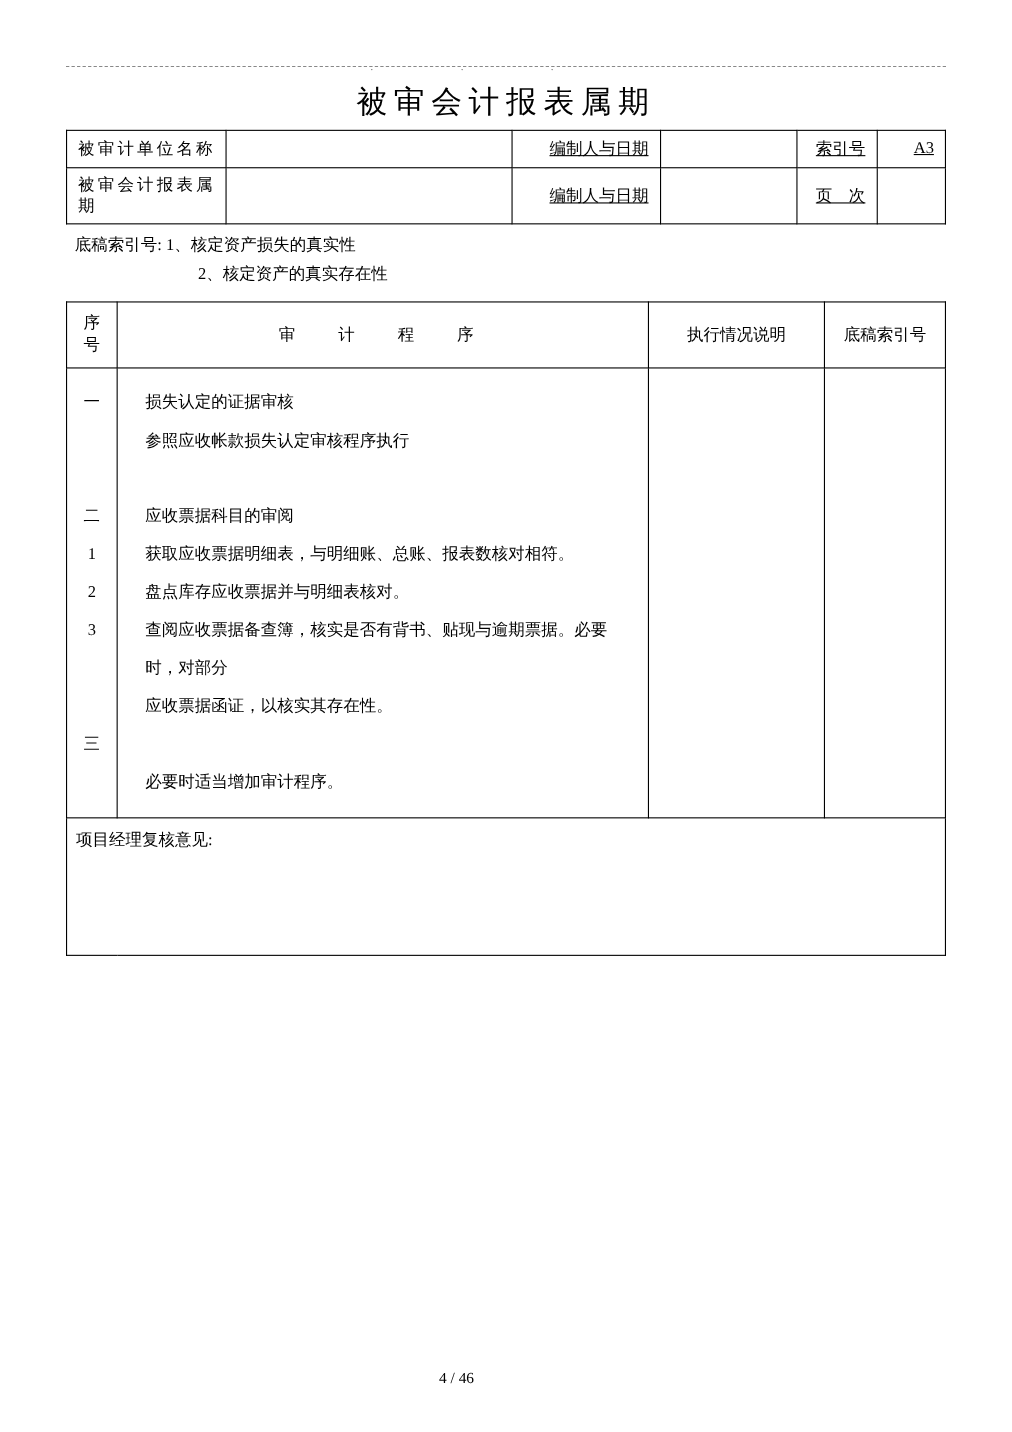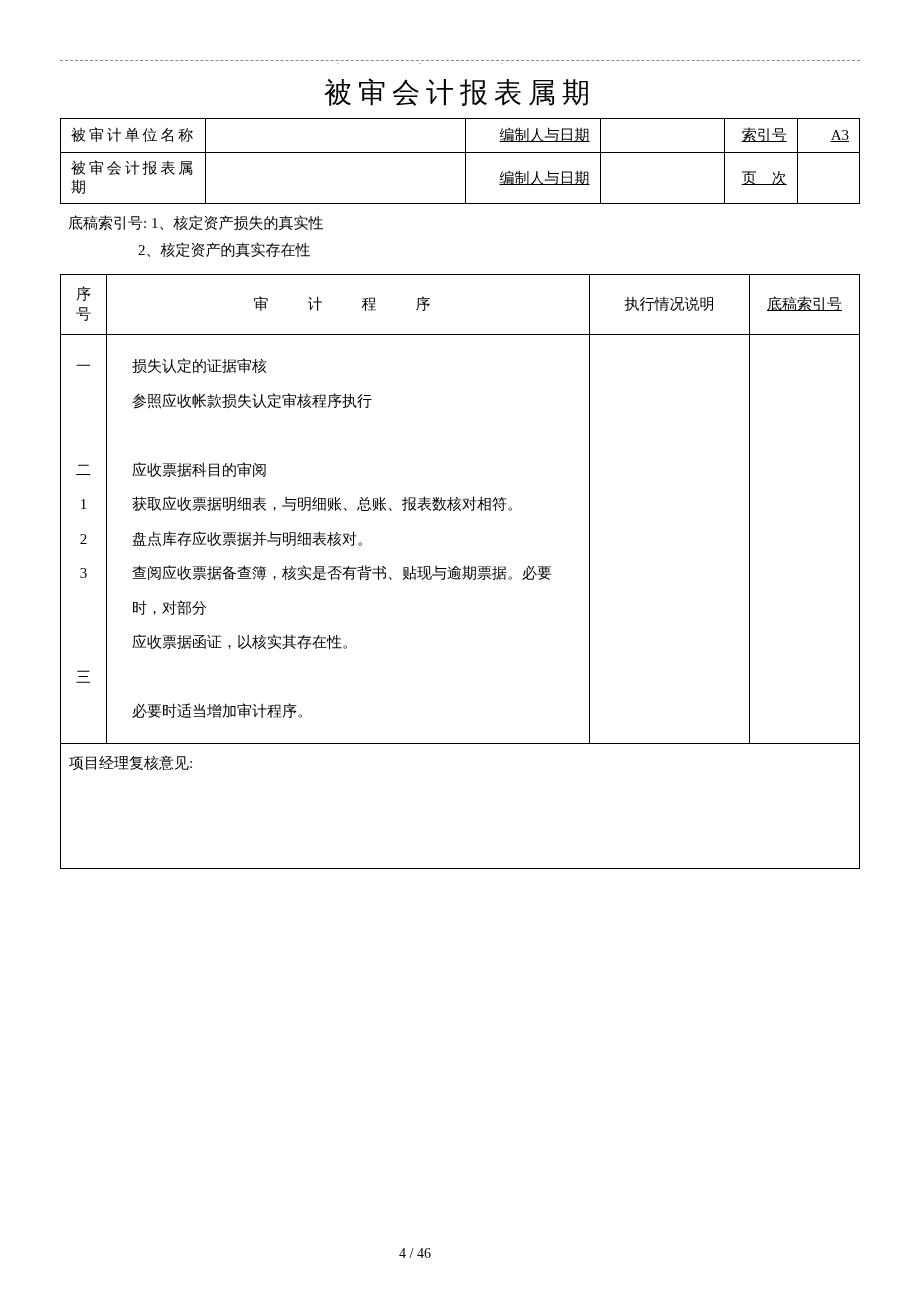--- a/index.html
+++ b/index.html
@@ -55,21 +55,21 @@
     .center {
       text-align: right;
       text-decoration: underline;
     }
     .goals {
       margin: 6px 0 10px 8px;
       font-size: 15px;
       line-height: 1.8;
     }
     .goals .indent {
-      margin-left: 70px;
+      margin-left: 112px;
     }
     table.main-table {
       width: 100%;
       border-collapse: collapse;
     }
     table.main-table th,
     table.main-table td {
       border: 1px solid #000;
       padding: 10px 8px;
       vertical-align: top;
@@ -84,21 +84,20 @@
       text-align: center;
     }
     .col-proc {
       width: auto;
     }
     .col-exec {
       width: 160px;
     }
     .col-idx {
       width: 110px;
-      text-decoration: underline;
     }
     .seq-header {
       line-height: 1.3;
     }
     .proc-header {
       letter-spacing: 12px;
       font-family: Liberation Mono, monospace;
     }
     .proc-body {
       line-height: 2.3;

